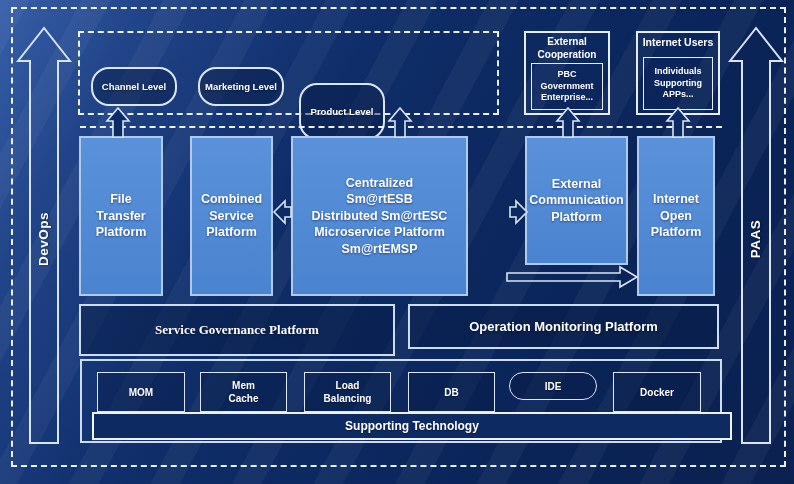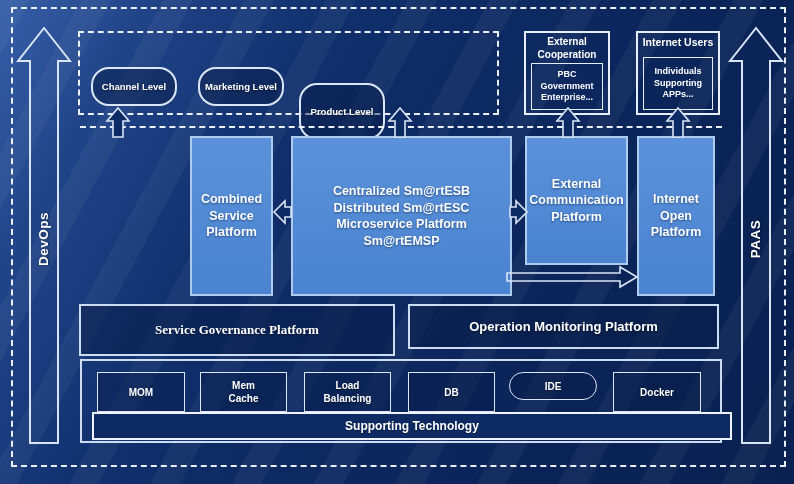--- a/index.html
+++ b/index.html
@@ -112,24 +112,27 @@
   <svg class="abs" style="left:387px; top:107px; z-index:3;" width="26" height="31" viewBox="0 0 26 31">
     <polygon points="13,1 24,14 18,14 18,30 8,30 8,14 2,14" fill="#0c2a63" stroke="#d9e5f6" stroke-width="1.6"></polygon>
   </svg>
   <svg class="abs" style="left:555px; top:107px; z-index:3;" width="26" height="31" viewBox="0 0 26 31">
     <polygon points="13,1 24,14 18,14 18,30 8,30 8,14 2,14" fill="#0c2a63" stroke="#d9e5f6" stroke-width="1.6"></polygon>
   </svg>
   <svg class="abs" style="left:665px; top:107px; z-index:3;" width="26" height="31" viewBox="0 0 26 31">
     <polygon points="13,1 24,14 18,14 18,30 8,30 8,14 2,14" fill="#0c2a63" stroke="#d9e5f6" stroke-width="1.6"></polygon>
   </svg>
 
+  <div class="abs light-box" style="left:79px; top:136px; width:84px; height:160px;">
+    <span>File Transfer Platform</span>
+  </div>
   <div class="abs light-box" style="left:190px; top:136px; width:83px; height:160px;">
     <span>Combined Service Platform</span>
   </div>
-  <div class="abs light-box" style="left:291px; top:136px; width:221px; height:160px;">
+  <div class="abs light-box" style="left:291px; top:136px; width:177px; height:160px;">
     <div>Centralized Sm@rtESB</div>
     <div>Distributed Sm@rtESC</div>
     <div>Microservice Platform Sm@rtEMSP</div>
   </div>
   <div class="abs light-box" style="left:525px; top:136px; width:103px; height:129px;">
     <span>External Communication Platform</span>
   </div>
   <div class="abs light-box" style="left:637px; top:136px; width:78px; height:160px;">
     <span>Internet Open Platform</span>
   </div>

